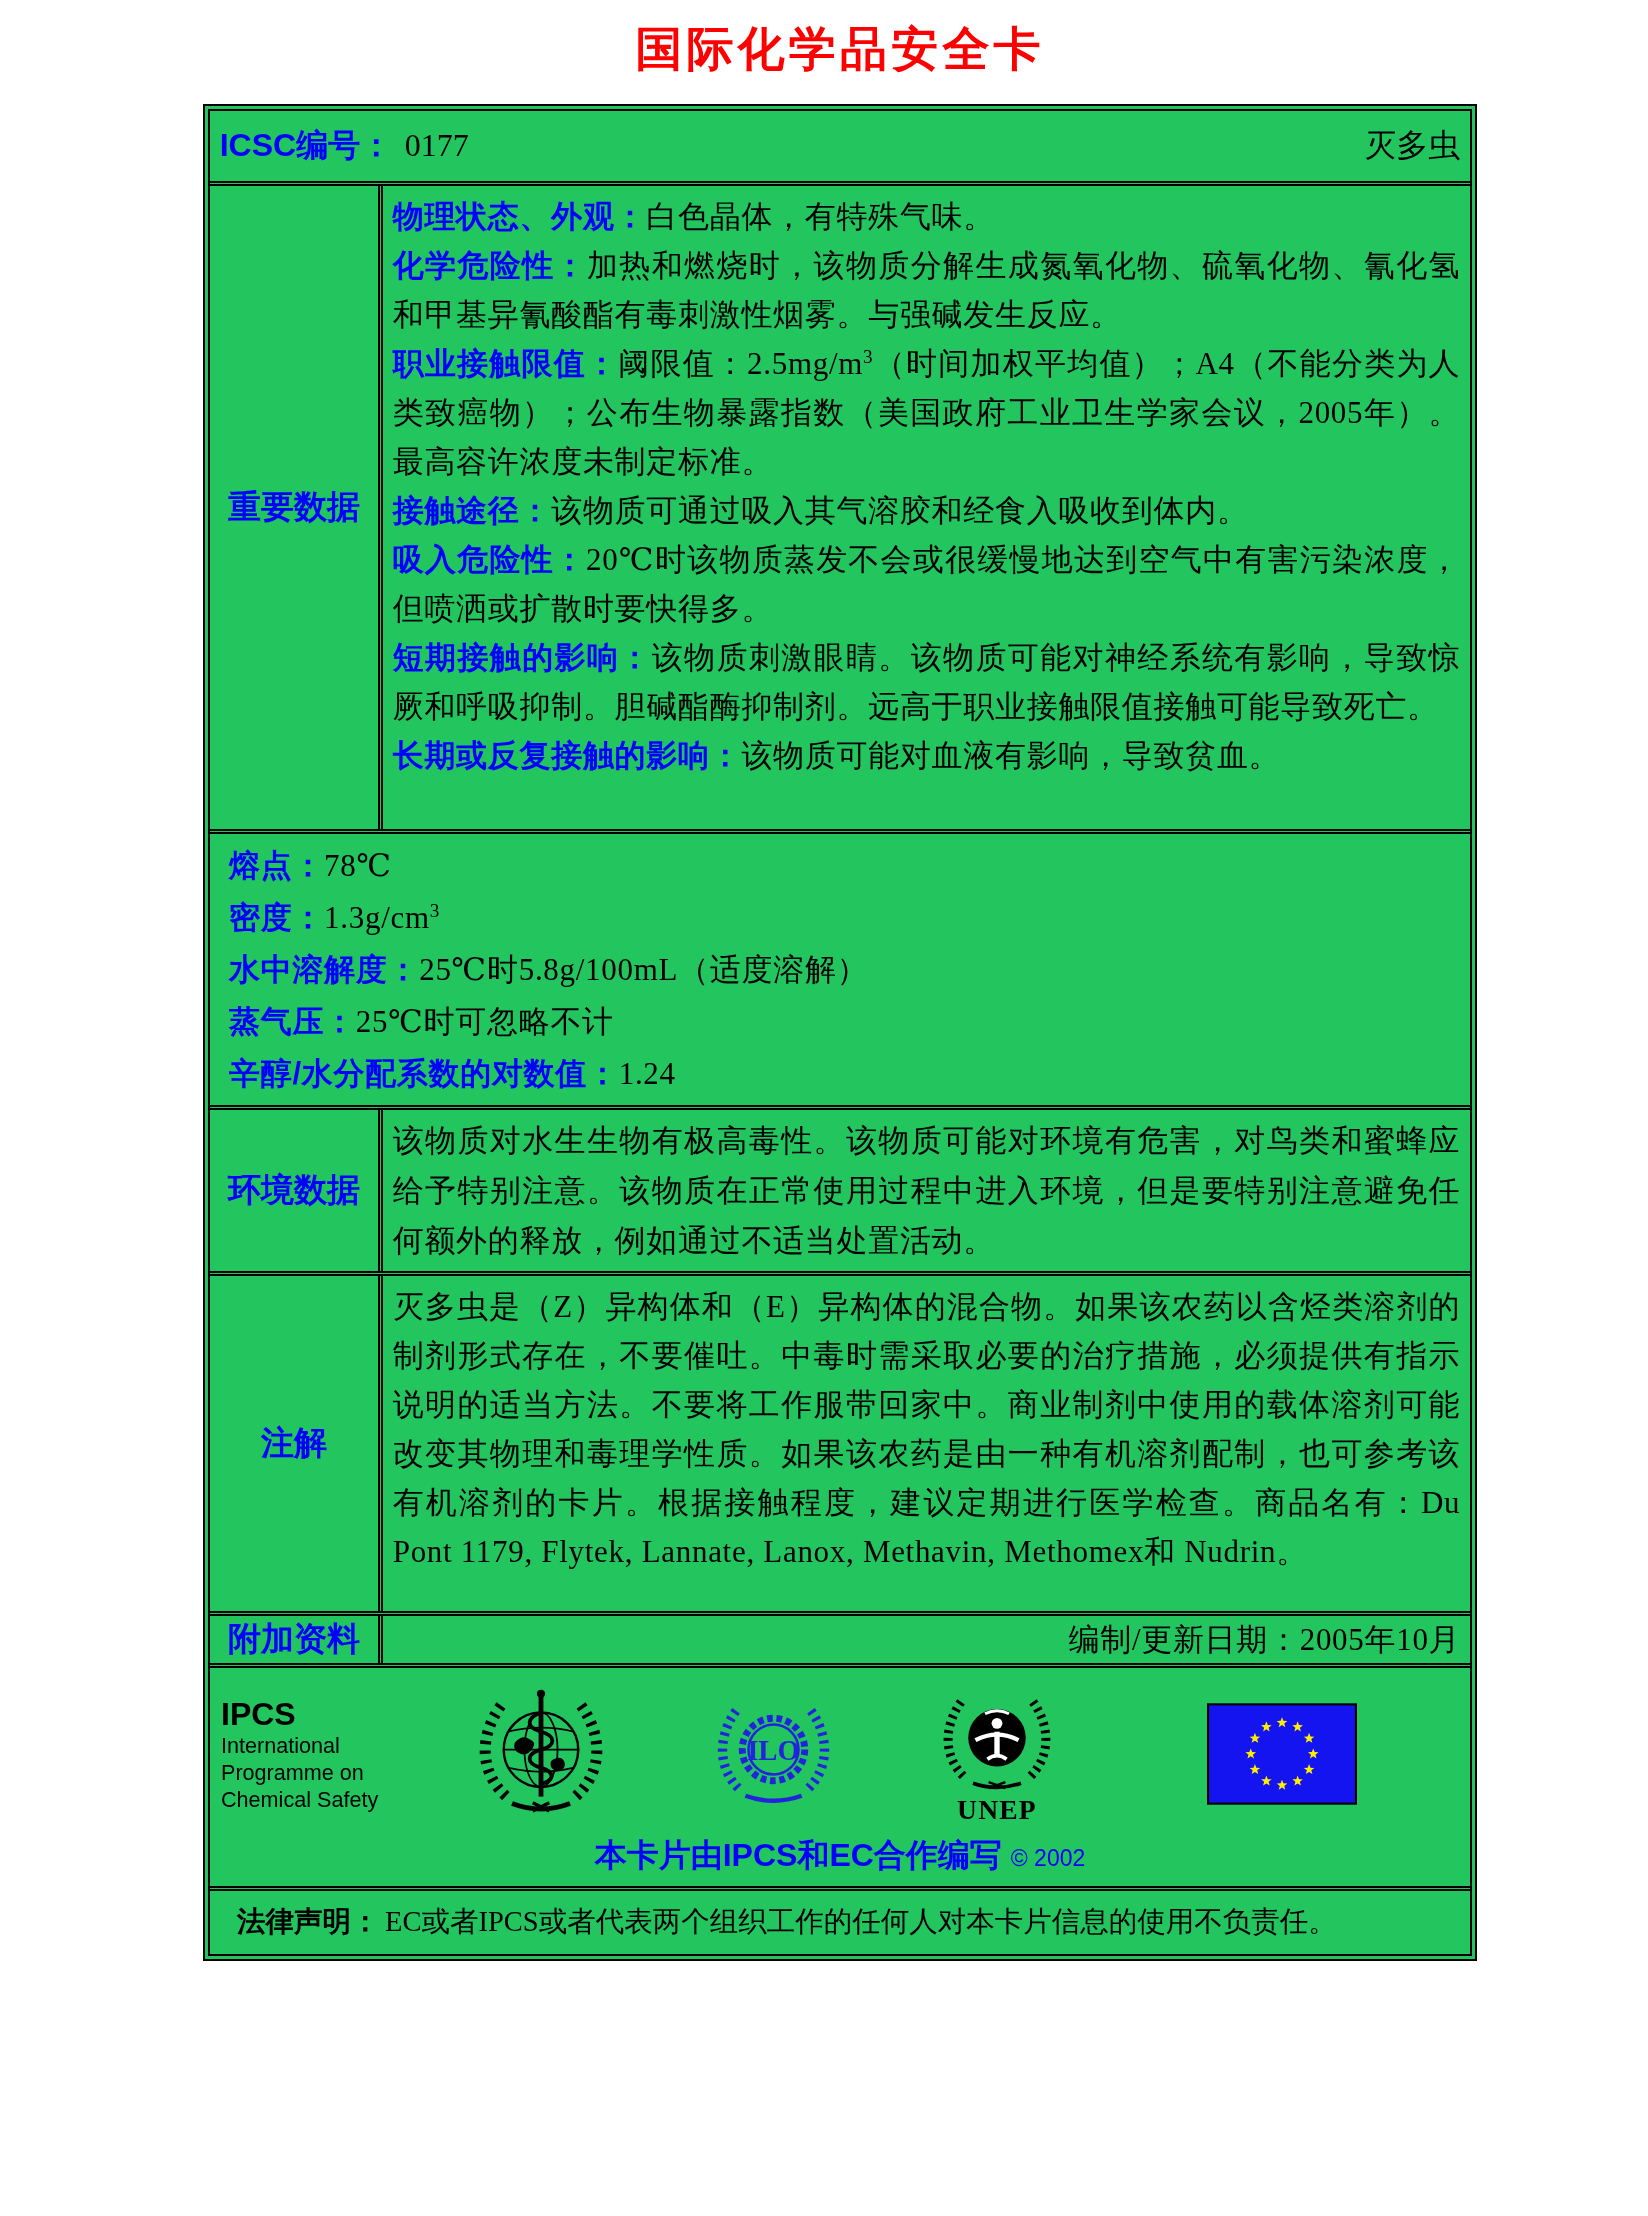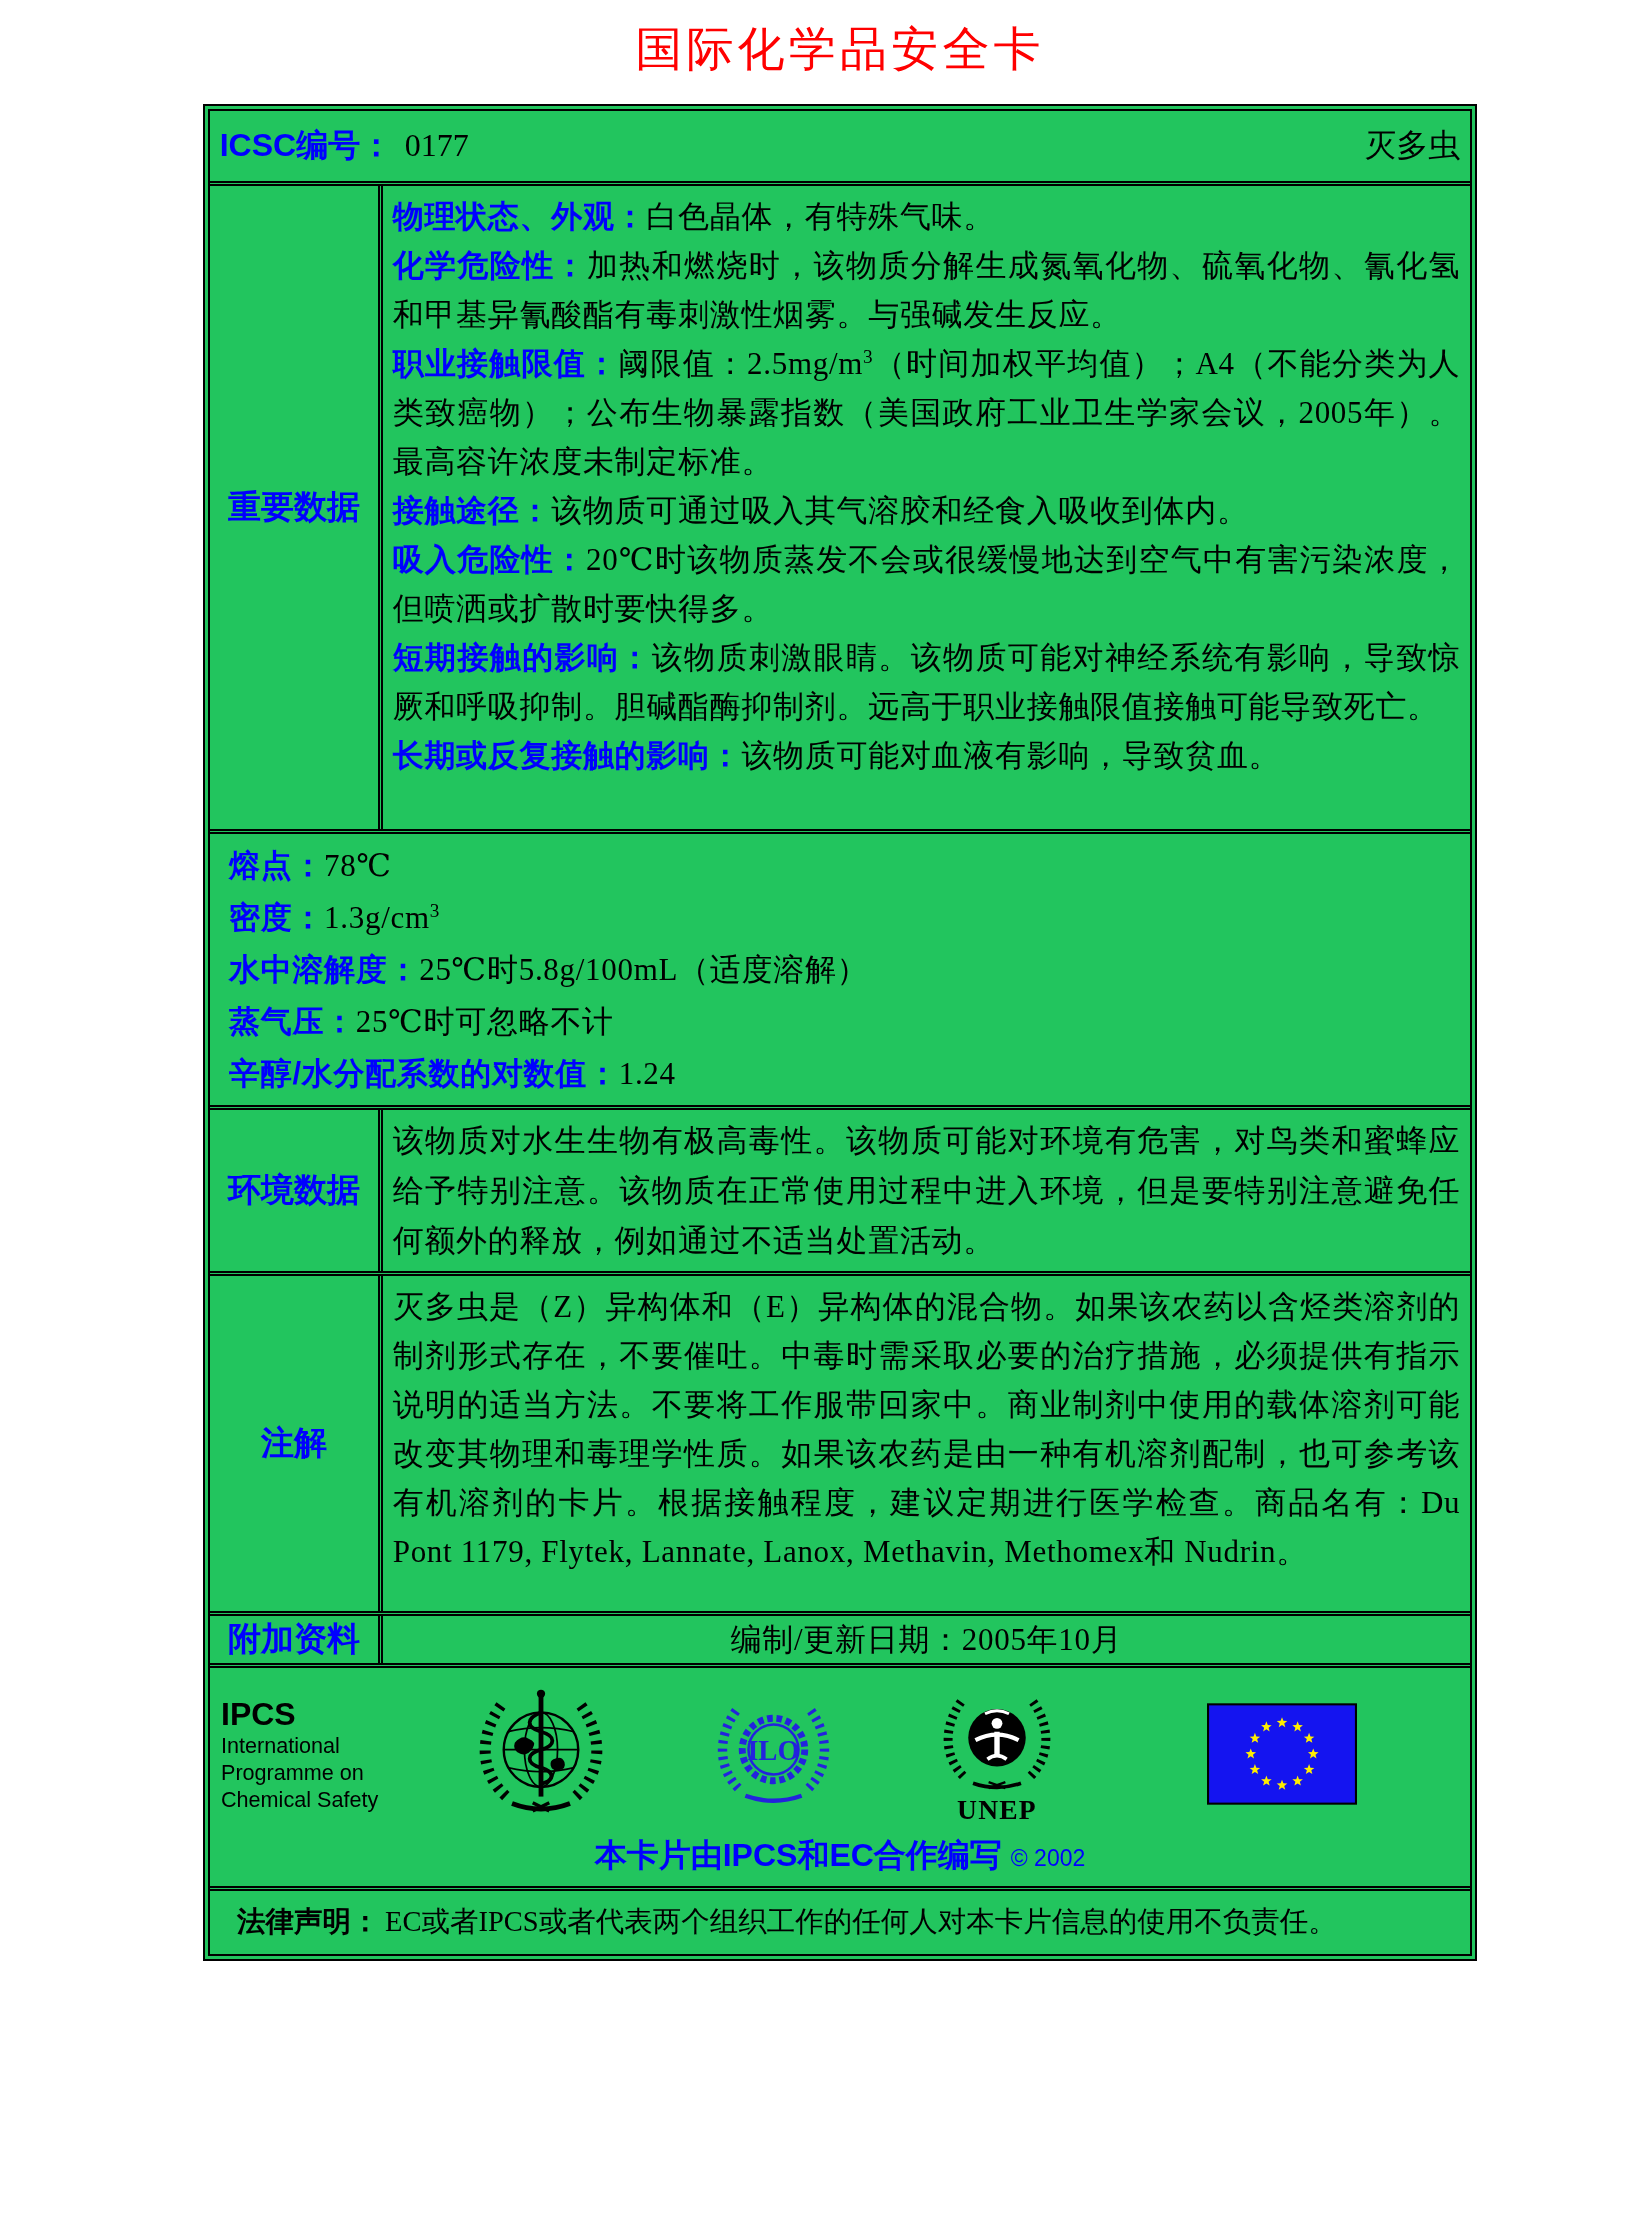--- a/index.html
+++ b/index.html
@@ -1,20 +1,20 @@
 <!DOCTYPE html>
 <html style="font-size:11px"><head>
 <meta charset="utf-8">
 <style>
   html,body{margin:0;padding:0;background:#ffffff;}
   body{width:1649px;height:2216px;position:relative;
        font-family:"Liberation Serif","DejaVu Serif",serif;color:#000;}
 
   .page-title{position:absolute;left:203px;top:18px;width:1274px;margin:0;
-    text-align:center;color:#ff0000;font-weight:normal;font-size:47px;
+    text-align:center;color:#ff0000;font-weight:bold;font-size:47px;
     letter-spacing:4.2px;font-family:"Liberation Serif","DejaVu Serif",serif;}
 
   .card{position:absolute;left:203px;top:104px;width:1274px;
     border:7px double #000;box-sizing:border-box;background:#22c55e;}
 
   .row{display:flex;border-top:5.6px double #000;box-sizing:border-box;}
   .row.first{border-top:none;}
 
   
   .header-row{min-height:70px;align-items:center;justify-content:space-between;
@@ -32,21 +32,21 @@
     text-align:justify;letter-spacing:0.7px;box-sizing:border-box;}
   .item{margin:0;}
   .lbl{color:#0000ff;font-weight:bold;
     font-family:"Liberation Sans","DejaVu Sans",sans-serif;}
   sup{font-size:0.62em;vertical-align:super;line-height:0;}
 
   .important .sec-content{min-height:643px;}
   .physical .sec-content{min-height:248px;line-height:52px;text-align:left;padding-left:19px;}
   .environment .sec-content{min-height:141px;line-height:50px;}
   .notes .sec-content{min-height:335px;}
-  .additional .sec-content{min-height:35px;line-height:35px;text-align:center;}
+  .additional .sec-content{min-height:35px;line-height:35px;text-align:right;}
 
   
   .logos-row{display:block;border-top:5.6px double #000;padding:14px 0 8.4px;}
   .logos-line{display:flex;align-items:center;padding:0 11px;}
   .ipcs-block{width:185px;flex:0 0 185px;
     font-family:"Liberation Sans","DejaVu Sans",sans-serif;}
   .ipcs-title{font-size:32px;font-weight:bold;line-height:36px;}
   .ipcs-sub{font-size:21.6px;line-height:27px;}
   .m-who{margin-left:66px;}
   .m-ilo{margin-left:101px;}

